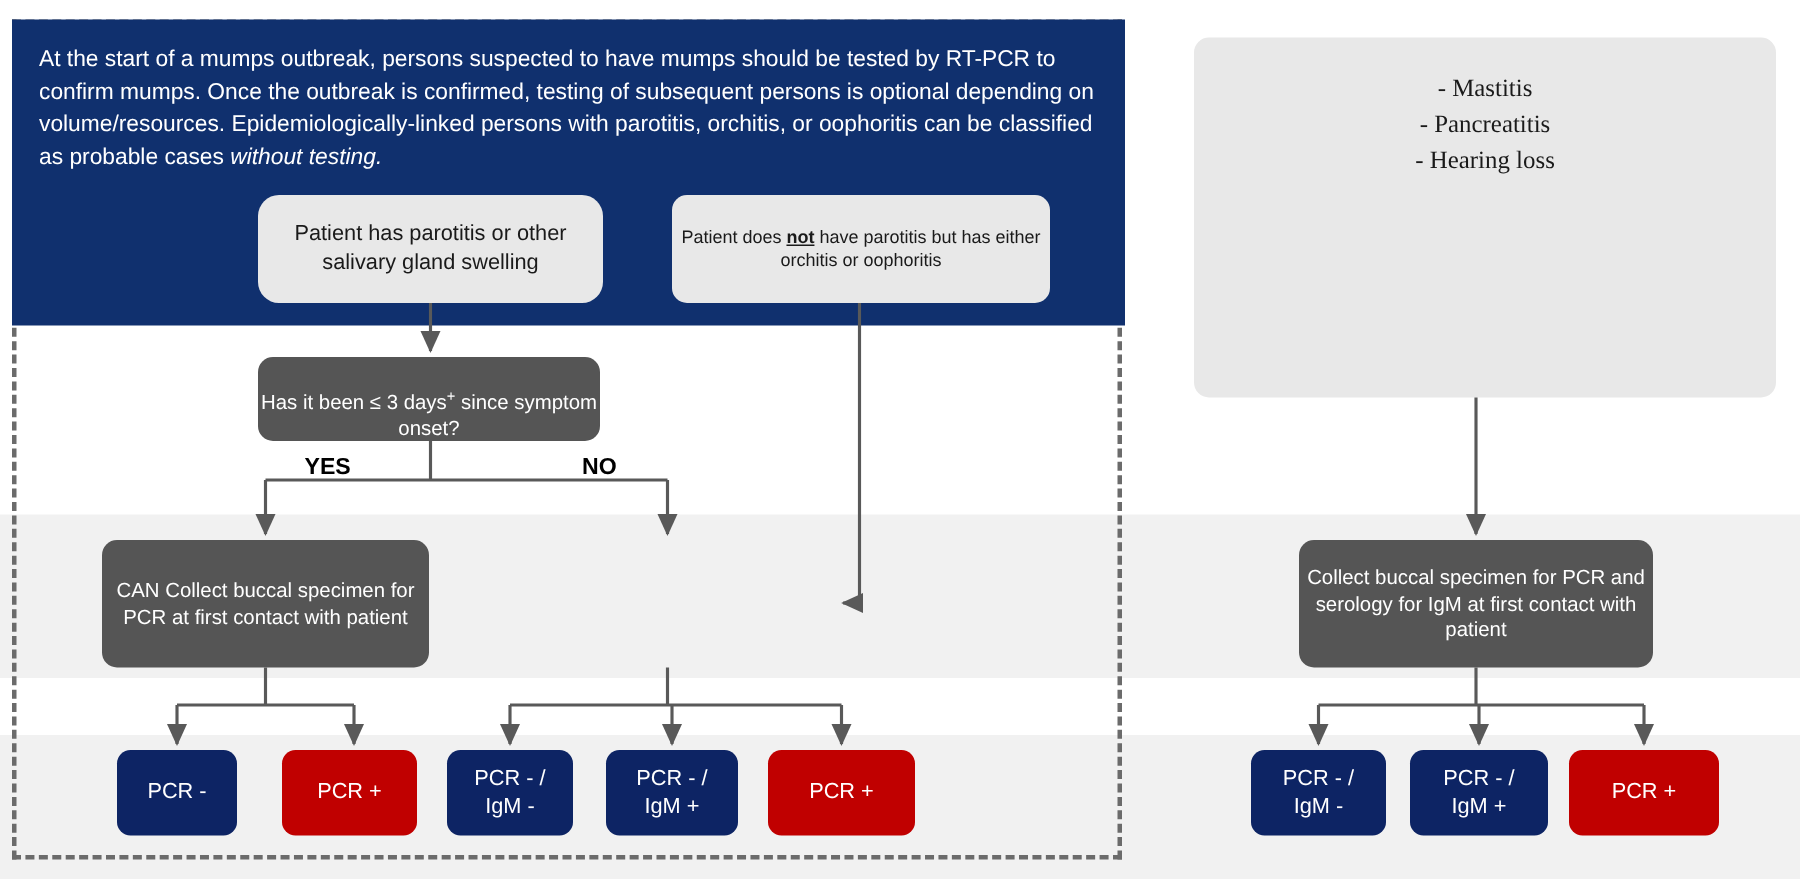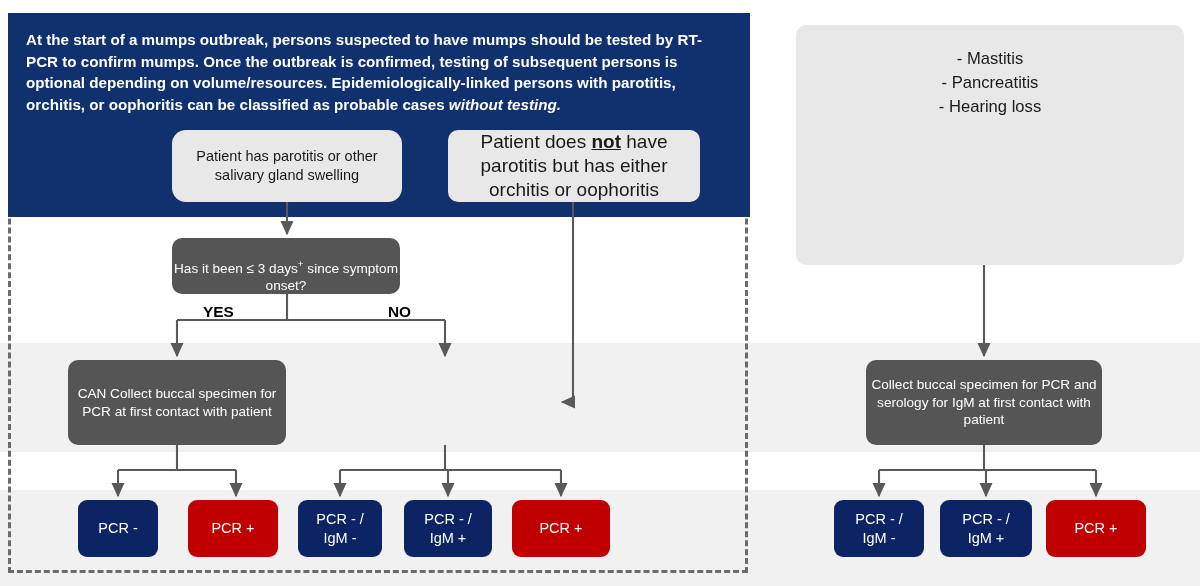--- a/index.html
+++ b/index.html
@@ -42,21 +42,21 @@
     top: 13px;
     width: 742px;
     height: 204px;
     background: #10306e;
     box-sizing: border-box;
     padding: 16px 18px 0 18px;
     color: #ffffff;
     font-size: 15.2px;
     line-height: 1.42;
   }
-  #header-panel .para { margin: 0; font-weight: bold; }
+  #header-panel .para { margin: 0; }
   .ital { font-style: italic; }
 
   .rbox {
     position: absolute;
     box-sizing: border-box;
     border-radius: 10px;
     display: flex;
     align-items: center;
     justify-content: center;
     text-align: center;
@@ -80,31 +80,31 @@
   }
   .u { text-decoration: underline; font-weight: bold; }
 
   #box-parotitis {
     left: 172px; top: 130px; width: 230px; height: 72px;
     font-size: 14.5px;
     border-radius: 14px;
   }
   #box-orchitis {
     left: 448px; top: 130px; width: 252px; height: 72px;
-    font-size: 19px;
+    font-size: 12px;
   }
   #box-complications {
     left: 796px; top: 25px; width: 388px; height: 240px;
     font-size: 16.6px;
     display: block;
     padding: 22px 14px 0 14px;
     line-height: 1.45;
   }
   #box-complications .lead { text-align: center; }
-  #box-complications .litem { text-align: center; }
+  #box-complications .litem { text-align: center; font-family: Liberation Serif, serif; }
 
   #box-decision {
     left: 172px; top: 238px; width: 228px; height: 56px;
     font-size: 13.6px;
     align-items: flex-end;
   }
   #box-can-pcr {
     left: 68px; top: 360px; width: 218px; height: 85px;
     font-size: 13.6px;
   }

